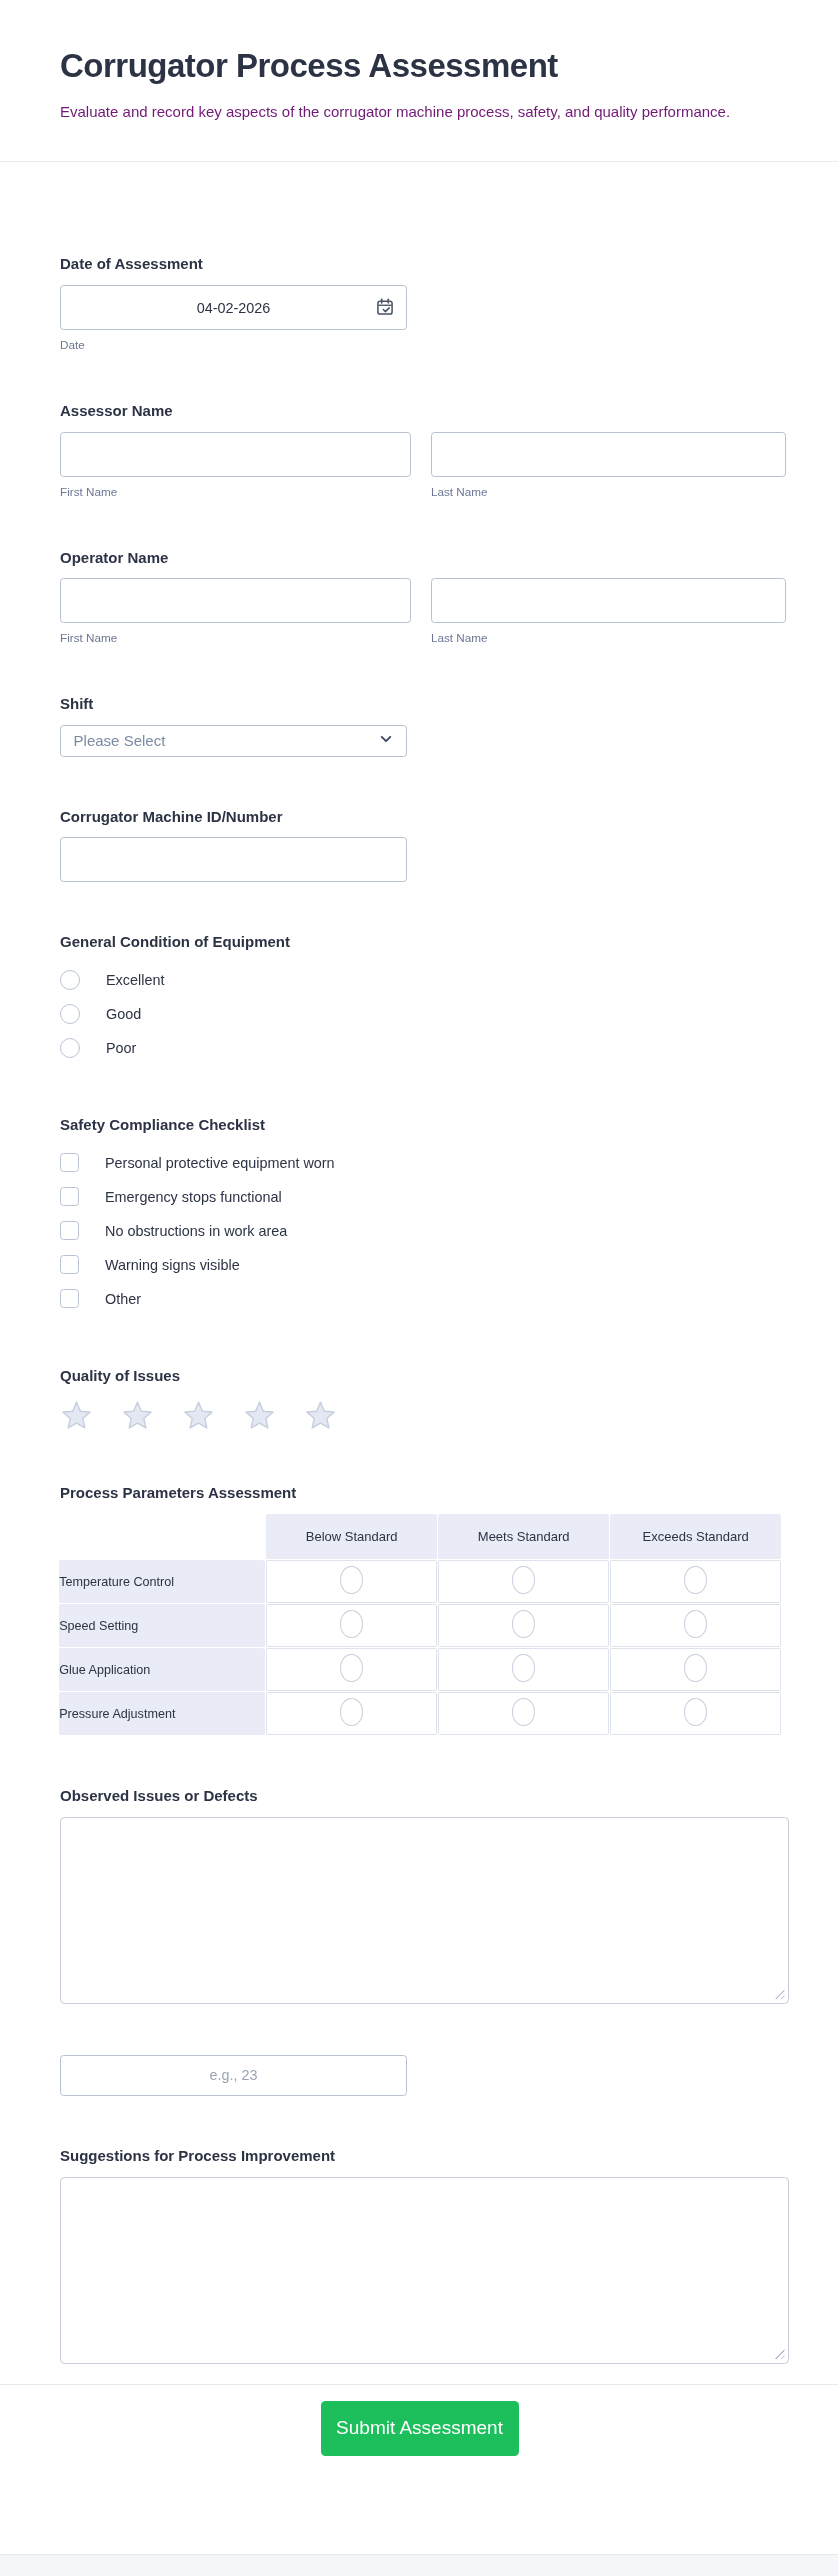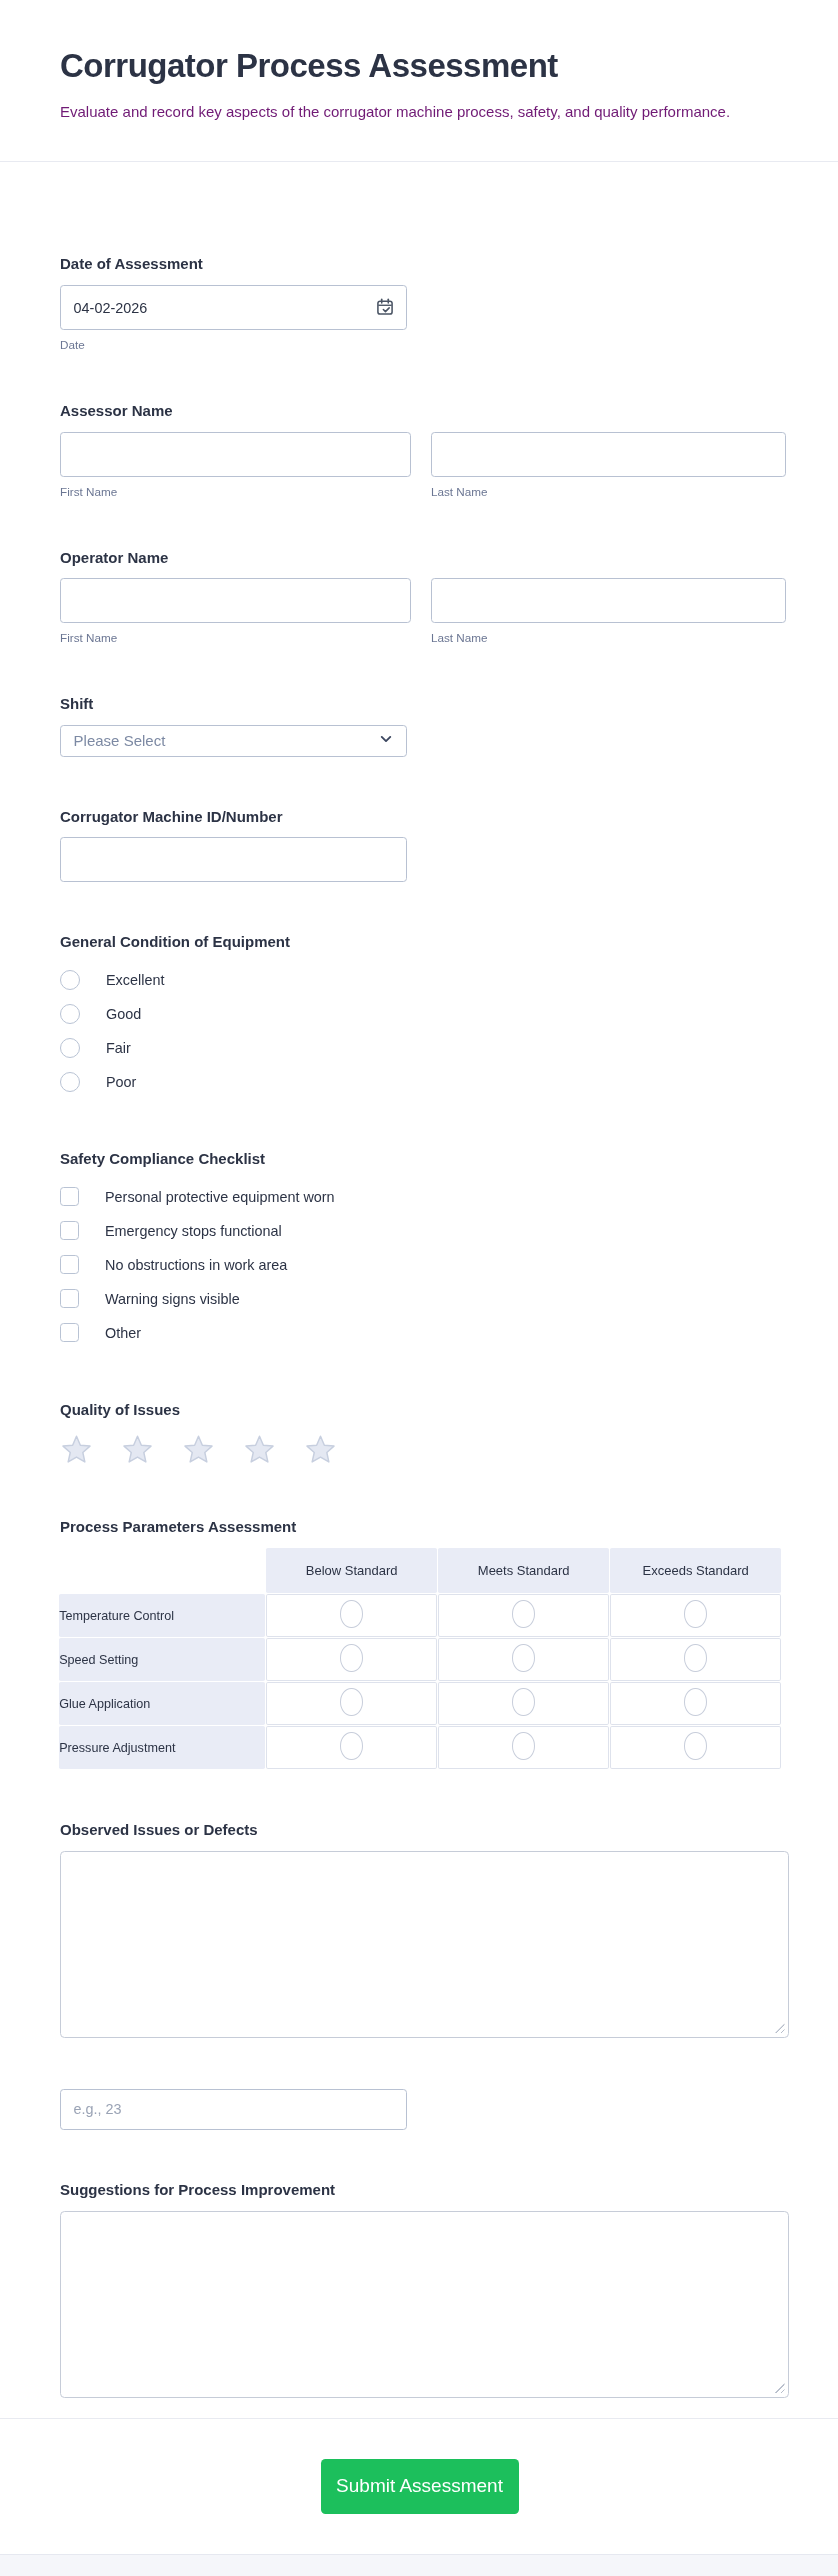--- a/index.html
+++ b/index.html
@@ -17,21 +17,21 @@
   .form-body { padding:52px 51px 0 60px; }
   .field { margin-bottom:51px; }
   .field-label { font-size:15px; font-weight:700; color:#2c3345; margin-bottom:12.6px;margin-top:41px; }
   .sublabel { margin-top:8px; font-size:11.7px; color:#6b7693; }
 
   .text-input {
     height:45px; border:0.9px solid #b8c1d2; border-radius:3.6px; background:#fff;
     font-family:"Liberation Sans", sans-serif; font-size:14.4px; color:#2c3345;
     padding:0 12.6px; outline:none; display:block;
   }
-  .w-half { width:347px; }
+  .w-half { width:347px;text-align:center; }
   input::placeholder { color:#9aa3b5; }
 
   
   .date-wrap { position:relative; width:347px; }
   .date-wrap .cal-btn { position:absolute; right:10.8px; top:11.7px; width:21.6px; height:21.6px;
     background:none; border:none; padding:0; cursor:pointer; }
 
   
   .name-row { display:flex; gap:20px; }
   .name-col.first { width:351px; }
@@ -71,21 +71,21 @@
   .textarea {
     width:729px; height:187px; border:0.9px solid #c6ccd8; border-radius:4.5px; background:#fff;
     font-family:"Liberation Sans", sans-serif; font-size:14.4px; color:#2c3345; padding:10.8px 12.6px;
     resize:none; outline:none; display:block;
   }
   .resize-grip { position:absolute; right:4.5px; bottom:4.5px; width:10px; height:10px;
     background:repeating-linear-gradient(135deg, transparent, transparent 2.7px, #b6bdca 2.7px, #b6bdca 4px);
     clip-path:polygon(100% 0, 100% 100%, 0 100%); cursor:nwse-resize; }
 
   
-  .submit-section { border-top:0.9px solid #e8eaf1; text-align:center; padding:40px 0 24px 0; }
+  .submit-section { border-top:0.9px solid #e8eaf1; text-align:center; padding:16px 0 24px 0; }
   .submit-btn { width:198px; height:55px; background:#1cbf5c; color:#ffffff; border:none; border-radius:4.5px;
     font-family:"Liberation Sans", sans-serif; font-size:19px; cursor:pointer; }
 
   .page-bottom-strip { height:21.6px; background:#f5f6fa; border-top:0.9px solid #e6e8f0; }
 </style>
 </head>
 <body>
 
 <div class="page">
   <div class="card">
@@ -164,24 +164,20 @@
         <div class="opt-row">
           <span class="radio-circle"></span>
           <span class="opt-text">Excellent</span>
         </div>
         <div class="opt-row">
           <span class="radio-circle"></span>
           <span class="opt-text">Good</span>
         </div>
         <div class="opt-row">
           <span class="radio-circle"></span>
-          <span class="opt-text">Fair</span>
-        </div>
-        <div class="opt-row">
-          <span class="radio-circle"></span>
           <span class="opt-text">Poor</span>
         </div>
       </div>
 
       <div class="field">
         <div class="field-label">Safety Compliance Checklist</div>
         <div class="opt-row">
           <span class="check-square"></span>
           <span class="opt-text">Personal protective equipment worn</span>
         </div>

